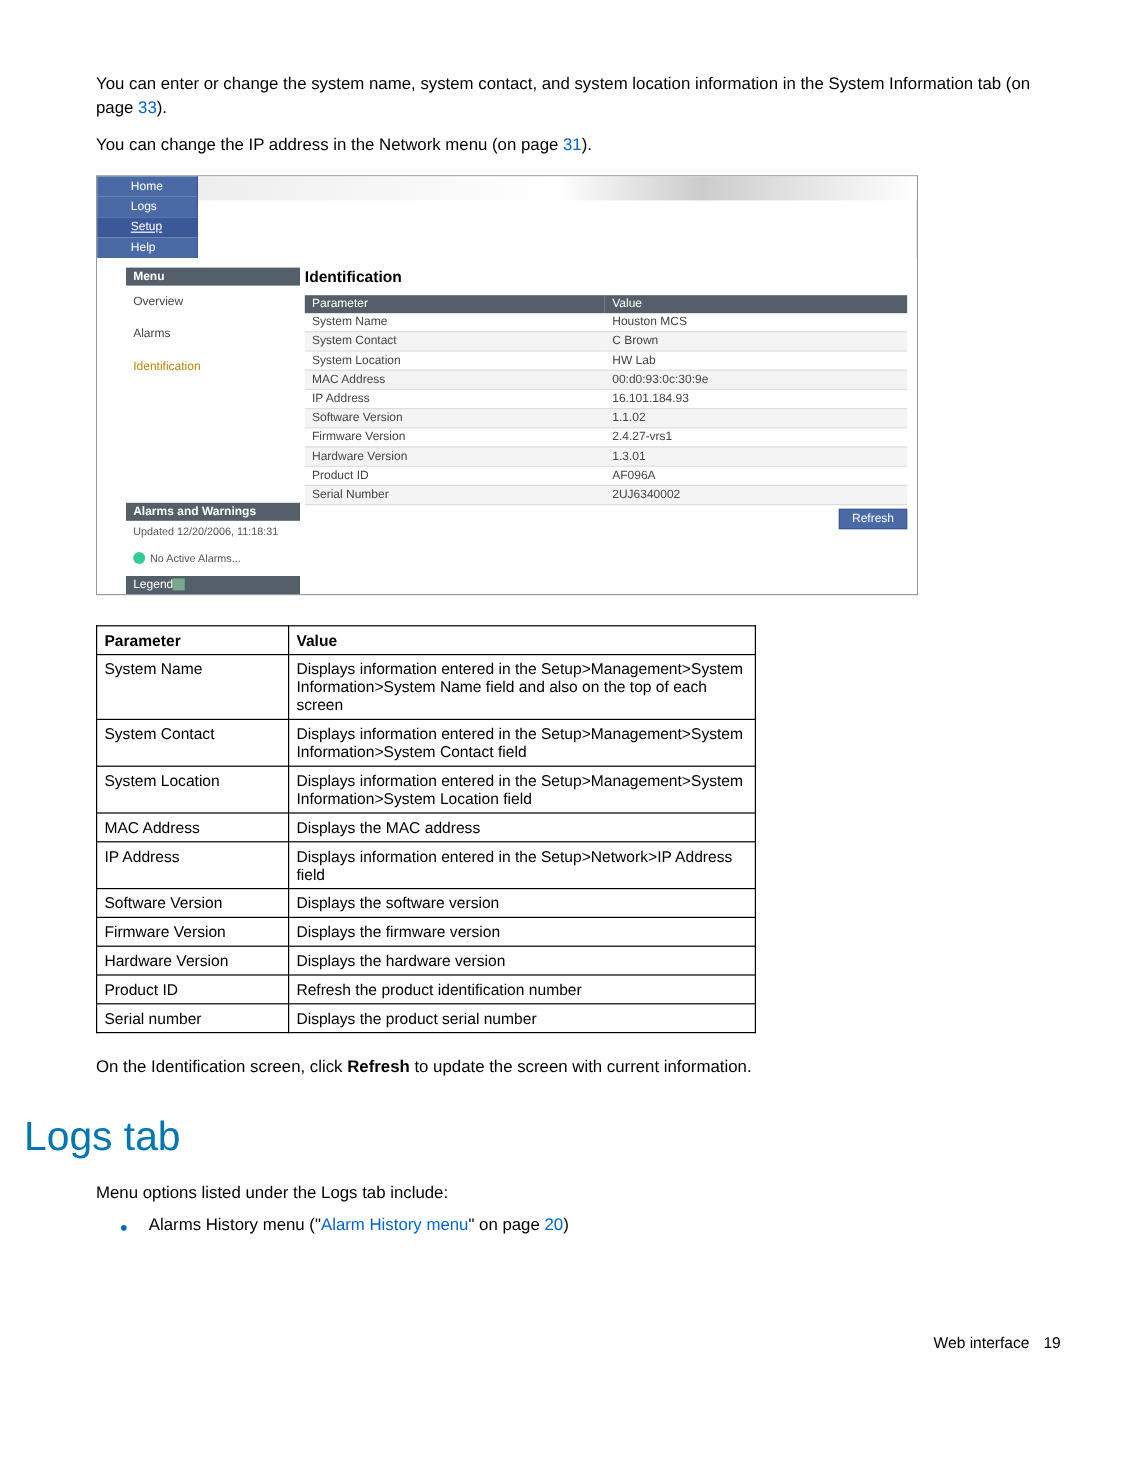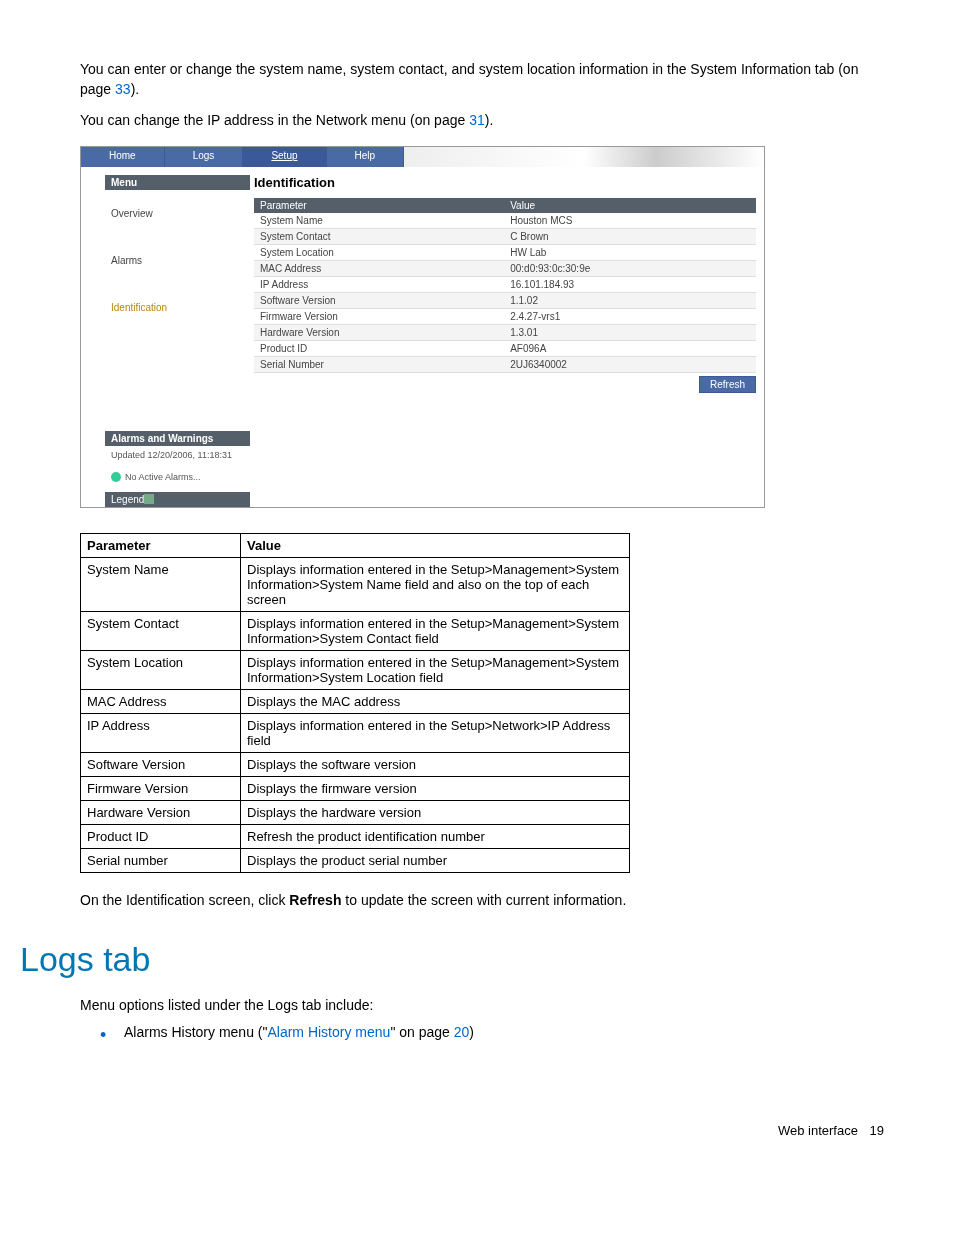--- a/index.html
+++ b/index.html
@@ -7,28 +7,28 @@
     .intro p { margin-bottom: 12px; line-height: 1.4; }
     .link { color: #0066cc; }
     .screenshot { width: 685px; margin: 15px 0 25px 0; border: 1px solid #999; background: #fff; font-size: 10px; }
     .ss-titlebar { background: #3b5998; color: #fff; padding: 3px 8px; display: flex; align-items: center; justify-content: space-between; }
     .ss-titlebar-left { display: flex; align-items: center; gap: 6px; }
     .ss-titlebar-right { font-size: 9px; text-align: right; }
     .ss-logo { width: 14px; height: 14px; background: #fff; border-radius: 2px; display: inline-block; }
     .ss-title { font-size: 13px; }
     .ss-signout { text-decoration: underline; }
     .ss-banner { display: flex; }
-    .ss-tabs { display: flex; }
+    .ss-tabs { display: flex; flex-direction: column; }
     .ss-tab { padding: 3px 28px; background: #4a6aa5; color: #fff; font-size: 10px; border-right: 1px solid #3b5998; cursor: pointer; }
     .ss-tab.active { background: #3b5998; text-decoration: underline; }
     .ss-banner-img { flex: 1; background: linear-gradient(90deg, #eee 0%, #fff 50%, #ccc 70%, #fff 100%); position: relative; height: 20px; }
     .ss-body { display: flex; background: #fff; }
     .ss-sidebar { width: 145px; padding: 8px 0 0 0; margin-left: 24px; }
     .ss-menu-header { background: #555f6a; color: #fff; padding: 2px 6px; font-size: 10px; font-weight: bold; }
-    .ss-menu-item { padding: 18px 6px; font-size: 10px; color: #444; cursor: pointer; }
+    .ss-menu-item { padding: 8px 6px; font-size: 10px; color: #444; cursor: pointer; }
     .ss-menu-item.selected { color: #b8860b; }
     .ss-alarms { margin-top: 100px; }
     .ss-alarms-header { background: #555f6a; color: #fff; padding: 2px 6px; font-size: 10px; font-weight: bold; }
     .ss-alarms-body { padding: 4px 6px; font-size: 9px; color: #555; }
     .ss-alarms-row { display: flex; align-items: center; gap: 4px; margin-top: 12px; text-align: center; }
     .ss-circle { width: 10px; height: 10px; border-radius: 50%; background: #3c9; display: inline-block; }
     .ss-legend { background: #555f6a; color: #fff; padding: 2px 6px; font-size: 10px; display: flex; align-items: center; margin-top: 6px; }
     .ss-legend-icon { width: 10px; height: 10px; background: #7a8; display: inline-block; }
     .ss-main { flex: 1; padding: 8px 8px 8px 4px; }
     .ss-heading { font-size: 13px; font-weight: bold; margin-bottom: 8px; }

